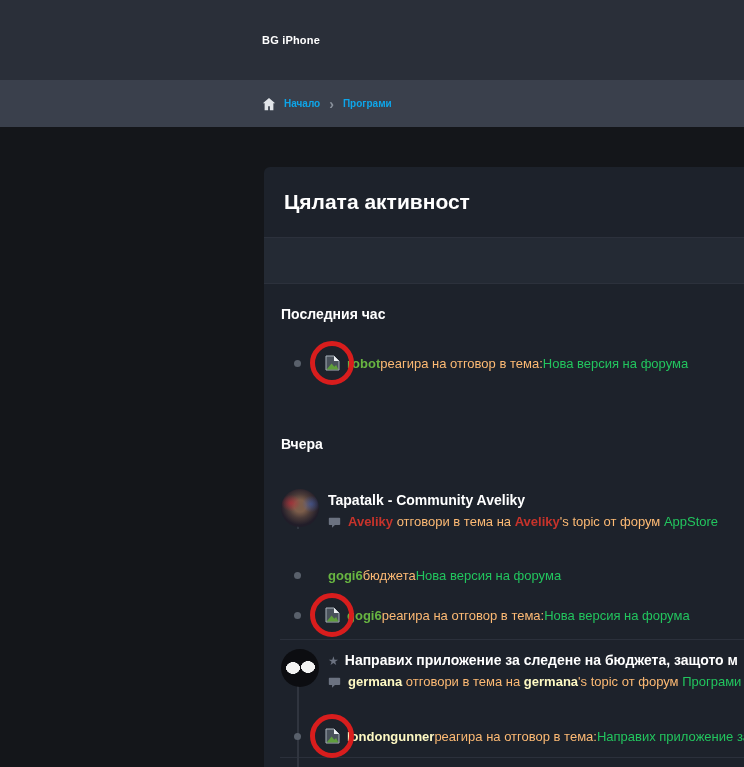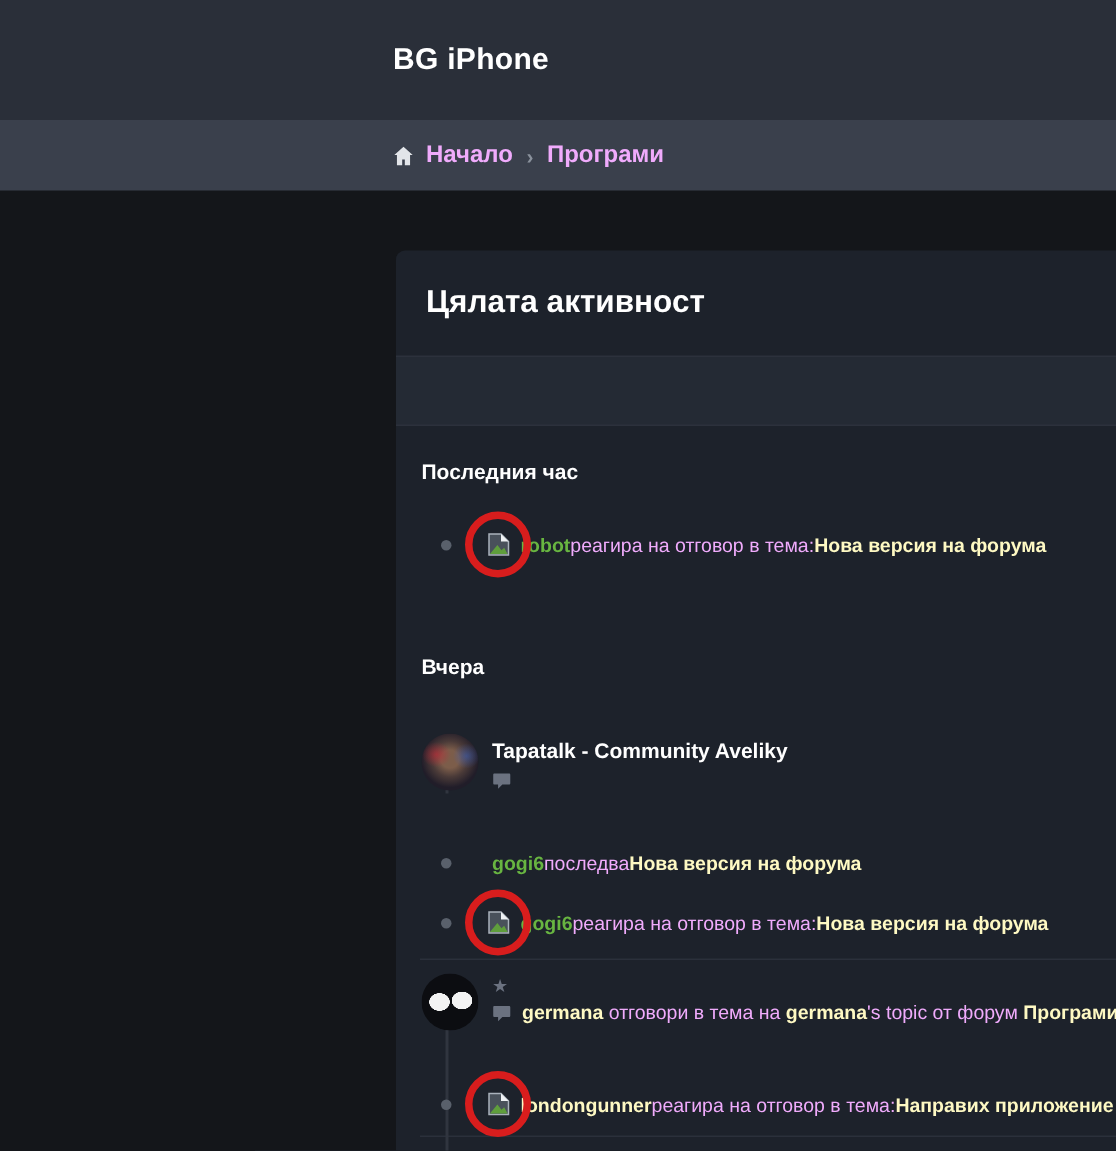--- a/index.html
+++ b/index.html
@@ -8,26 +8,26 @@
     background:#14161a;
     font-family:"Liberation Sans","DejaVu Sans",sans-serif;
     position:relative;
     color:#fff;
   }
   
   .site-header {
     height:80px; background:#2a2f39;
     display:flex; align-items:center; padding-left:262px;
   }
-  .site-title { font-size:20px; font-weight:bold; color:#fff; letter-spacing:.2px; }
+  .site-title { font-size:11px; font-weight:bold; color:#fff; letter-spacing:.2px; }
   .breadcrumb-bar {
     height:47px; background:#3a404c;
     display:flex; align-items:center; padding-left:262px; gap:9px;
   }
-  .crumb { font-size:16px; font-weight:bold; color:#f0abfc; text-decoration:none; }
+  .crumb { font-size:10px; font-weight:bold; color:#0ea5e9; text-decoration:none; }
   .crumb-sep { color:#8a919c; font-size:14px; font-weight:bold; line-height:1; }
   .home-ico { display:inline-flex; margin-right:-1px; }
   
   .panel {
     position:absolute; left:264px; top:167px; width:620px; height:621px;
     background:#1d222b; border-radius:6px 6px 0 0;
   }
   .panel-header { padding:22px 20px; border-bottom:1px solid #2c313c; }
   .page-title { font-size:21px; font-weight:600; line-height:26px; color:#fff; }
   .toolbar { height:46px; background:#242a34; border-bottom:1px solid #2c313c; }
@@ -47,22 +47,22 @@
   .row.no-icon { padding-left:64px; }
   .bullet { position:absolute; left:30px; top:50%; margin-top:-3.5px; width:7px; height:7px; border-radius:50%; background:#59606b; }
   .mini-icon { position:relative; width:16px; height:16px; margin-right:7px; flex:none; }
   .annotation-circle {
     position:absolute; left:50%; top:50%; width:44px; height:44px;
     border:5px solid var(--annot,#d81d1d); border-radius:50%;
     transform:translate(-50%,-50%); pointer-events:none; z-index:6;
   }
   
   .seg { text-decoration:none; }
-  .seg-muted { color:#f0abfc; }
-  .seg-strong { color:#fef9c3; font-weight:bold; }
+  .seg-muted { color:#fdba74; }
+  .seg-strong { color:#22c55e; font-weight:normal; }
   .seg-user-green { color:var(--green,#68b541); font-weight:bold; }
   .seg-user-red { color:var(--red,#c7332b); font-weight:bold; }
   .seg-user-white { color:#fef9c3; font-weight:bold; }
   
   .item { position:relative; padding-left:64px; min-height:44px; z-index:1; }
   .avatar {
     position:absolute; left:17px; top:0; width:38px; height:38px;
     border-radius:50%; z-index:2; overflow:hidden;
   }
   .avatar-photo-man {
@@ -142,44 +142,46 @@
         <div class="avatar avatar-photo-man"></div>
         <a class="item-title">
           <span>Tapatalk - Community Aveliky</span>
         </a>
         <div class="item-meta">
           <span class="comment-ico">
             <svg width="13" height="13" viewBox="0 0 16 16">
               <path fill="#6b7280" d="M2 2h12c.6 0 1 .4 1 1v7c0 .6-.4 1-1 1H8.5L5 14.5V11H2c-.6 0-1-.4-1-1V3c0-.6.4-1 1-1z"></path>
             </svg>
           </span>
+          <span><a class="seg seg-user-red">Aveliky</a><span class="seg seg-muted"> отговори в тема на </span><a class="seg seg-user-red">Aveliky</a><span class="seg seg-muted">'s topic от форум </span><a class="seg seg-strong">AppStore</a></span>
         </div>
       </div>
       <div class="row no-icon mt-rowA">
         <span class="bullet"></span>
         <a class="seg seg-user-green">gogi6</a>
-        <span class="seg seg-muted"> последва </span>
+        <span class="seg seg-muted"> бюджета </span>
         <a class="seg seg-strong">Нова версия на форума</a>
       </div>
       <div class="row ">
         <span class="bullet"></span>
         <span class="mini-icon"><svg width="16" height="16" viewBox="0 0 16 16">
             <path d="M2 1h8l5 5v9H2z" fill="#49515b" stroke="#aab2bc" stroke-width="1"></path>
             <path d="M10 1l5 5h-5z" fill="#eef1f4"></path>
             <path d="M2.6 14.4l5-6 2.7 3.4 1.8-1.7 2.3 4.3z" fill="#5f9e3c"></path>
           </svg><span class="annotation-circle"></span></span>
         <a class="seg seg-user-green">gogi6</a>
         <span class="seg seg-muted"> реагира на отговор в тема: </span>
         <a class="seg seg-strong">Нова версия на форума</a>
       </div>
       <div class="divider mt-div1"></div>
       <div class="item mt-item-germana">
         <div class="avatar avatar-panda"></div>
         <a class="item-title">
           <span class="star-ico">★</span>
+          <span>Направих приложение за следене на бюджета, защото м</span>
         </a>
         <div class="item-meta">
           <span class="comment-ico">
             <svg width="13" height="13" viewBox="0 0 16 16">
               <path fill="#6b7280" d="M2 2h12c.6 0 1 .4 1 1v7c0 .6-.4 1-1 1H8.5L5 14.5V11H2c-.6 0-1-.4-1-1V3c0-.6.4-1 1-1z"></path>
             </svg>
           </span>
           <span><a class="seg seg-user-white">germana</a><span class="seg seg-muted"> отговори в тема на </span><a class="seg seg-user-white">germana</a><span class="seg seg-muted">'s topic от форум </span><a class="seg seg-strong">Програми за</a></span>
         </div>
       </div>

